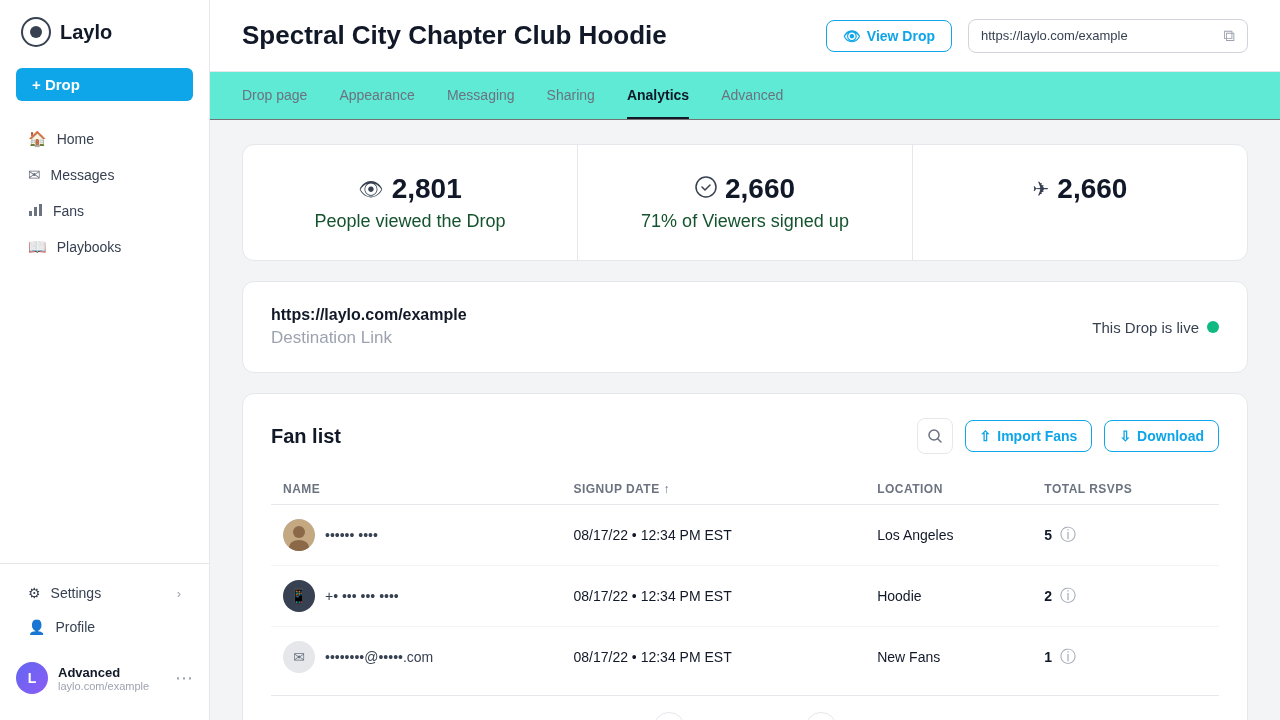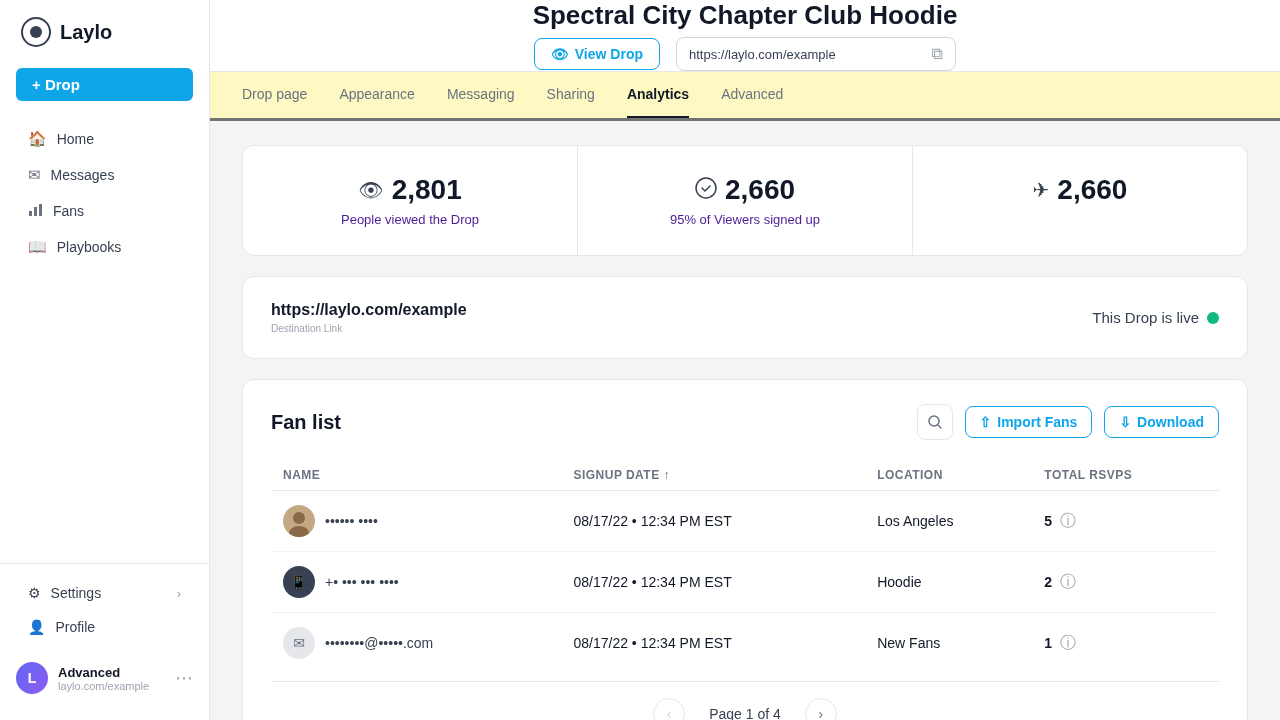--- a/index.html
+++ b/index.html
@@ -121,21 +121,20 @@
     
     .header {
       background: #ffffff;
       border-bottom: 1px solid #e5e7eb;
       padding: 0 32px;
       display: flex;
       align-items: center;
       justify-content: space-between;
       height: 72px;
       min-height: 72px;
-      flex-direction: column;
     }
     .header-title {
       font-size: 26px;
       font-weight: 700;
       color: #111827;
     }
     .header-right {
       display: flex;
       align-items: center;
       gap: 16px;
@@ -161,22 +160,22 @@
       background: #ffffff;
       padding: 7px 12px;
       gap: 8px;
       width: 280px;
     }
     .url-text { font-size: 13px; color: #374151; flex: 1; }
     .copy-icon { color: #9ca3af; cursor: pointer; font-size: 16px; }
 
     
     .tabs {
-      background: #fef9c3;
-      border-bottom: 3px solid #737373;
+      background: #5eead4;
+      border-bottom: 1px solid #737373;
       display: flex;
       align-items: center;
       padding: 0 32px;
       gap: 32px;
       min-height: 48px;
     }
     .tab {
       padding: 14px 0;
       font-size: 14px;
       color: #6b7280;
@@ -217,36 +216,36 @@
     .stat-card:last-child { border-right: none; }
     .stat-top {
       display: flex;
       align-items: center;
       justify-content: center;
       gap: 8px;
       margin-bottom: 6px;
     }
     .stat-icon { font-size: 20px; color: #374151; }
     .stat-number { font-size: 28px; font-weight: 700; color: #111827; }
-    .stat-label { font-size: 13px; color: #4c1d95; }
+    .stat-label { font-size: 18px; color: #14532d; }
 
     
     .drop-link-card {
       background: #ffffff;
       border-radius: 12px;
       border: 1px solid #e5e7eb;
       padding: 24px 28px;
       margin-bottom: 20px;
       display: flex;
       align-items: center;
       justify-content: space-between;
     }
     .drop-link-left {}
     .drop-url { font-size: 16px; font-weight: 600; color: #111827; margin-bottom: 4px; }
-    .drop-sublabel { font-size: 10px; color: #9ca3af; }
+    .drop-sublabel { font-size: 17px; color: #9ca3af; }
     .drop-live {
       display: flex;
       align-items: center;
       gap: 8px;
       font-size: 15px;
       color: #374151;
       font-weight: 500;
     }
     .live-dot {
       width: 12px;
@@ -475,21 +474,21 @@
       <div class="stat-card">
         <div class="stat-top">
           <span class="stat-icon">
             <svg width="22" height="22" viewBox="0 0 22 22" fill="none">
                 <circle cx="11" cy="11" r="10" stroke="#374151" stroke-width="1.5"></circle>
                 <path d="M7 11l3 3 5-5" stroke="#374151" stroke-width="1.5" stroke-linecap="round" stroke-linejoin="round"></path>
               </svg>
           </span>
           <span class="stat-number">2,660</span>
         </div>
-        <div class="stat-label">95% of Viewers signed up</div>
+        <div class="stat-label">71% of Viewers signed up</div>
       </div>
       <div class="stat-card">
         <div class="stat-top">
           <span class="stat-icon">✈</span>
           <span class="stat-number">2,660</span>
         </div>
       </div>
     </div>
 
     <div class="drop-link-card">

